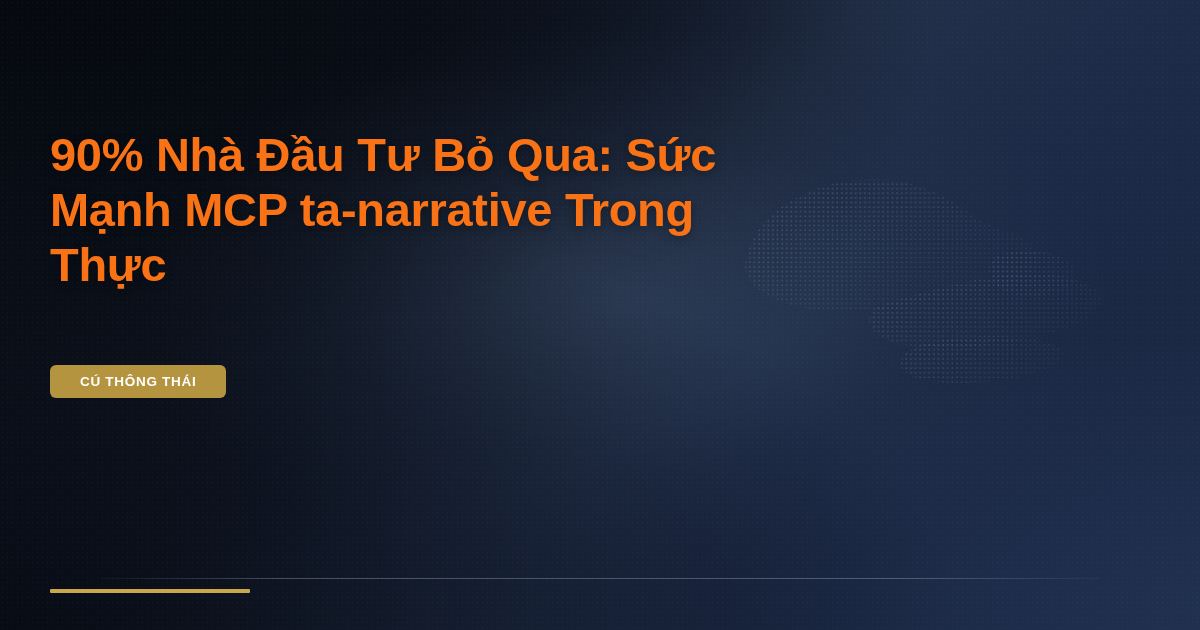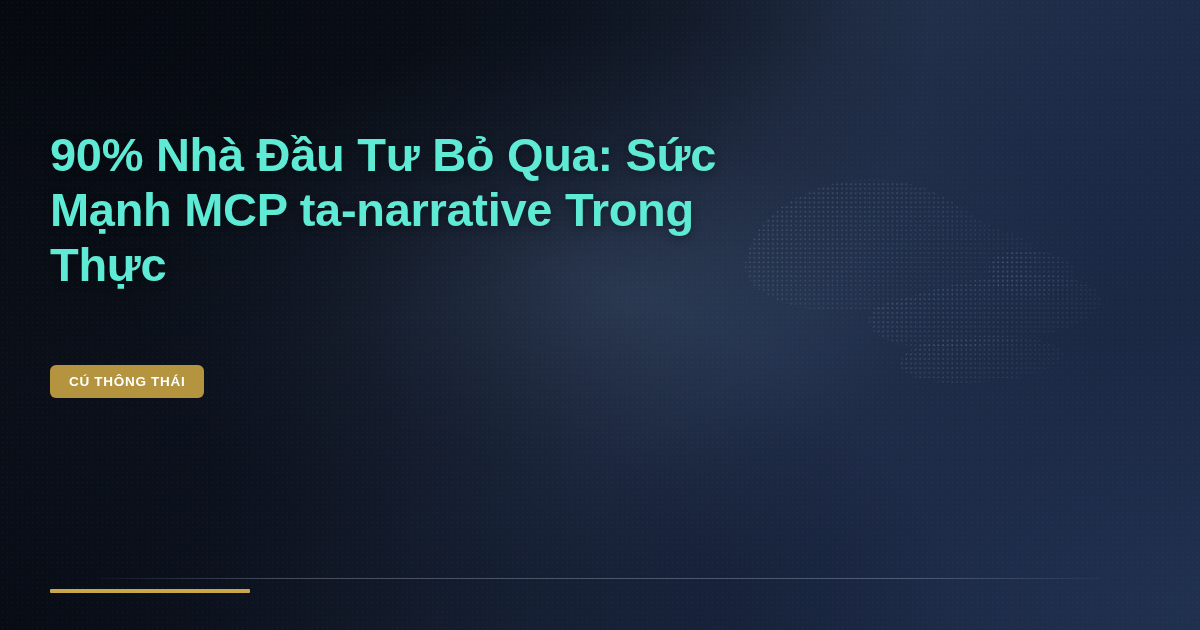--- a/index.html
+++ b/index.html
@@ -66,36 +66,36 @@
   }
   .motif svg { display: block; width: 100%; height: 100%; }
 
   
   .headline {
     position: absolute;
     left: 50px;
     top: 128px;
     width: 700px;
     margin: 0;
-    color: #5eead4;
+    color: #f97316;
     font-size: 47px;
     line-height: 1.17;
     font-weight: 700;
     letter-spacing: -0.3px;
     white-space: pre-line;
     text-shadow: 0 2px 10px rgba(0,0,0,0.35);
   }
 
   
   .badge {
     position: absolute;
     left: 50px;
     top: 365px;
     height: 33px;
-    padding: 0 19px;
+    padding: 0 30px;
     display: inline-flex;
     align-items: center;
     box-sizing: border-box;
     background: #b5943f;
     color: #ffffff;
     border: none;
     border-radius: 6px;
     font-family: "Liberation Sans", sans-serif;
     font-size: 13.5px;
     font-weight: 700;

